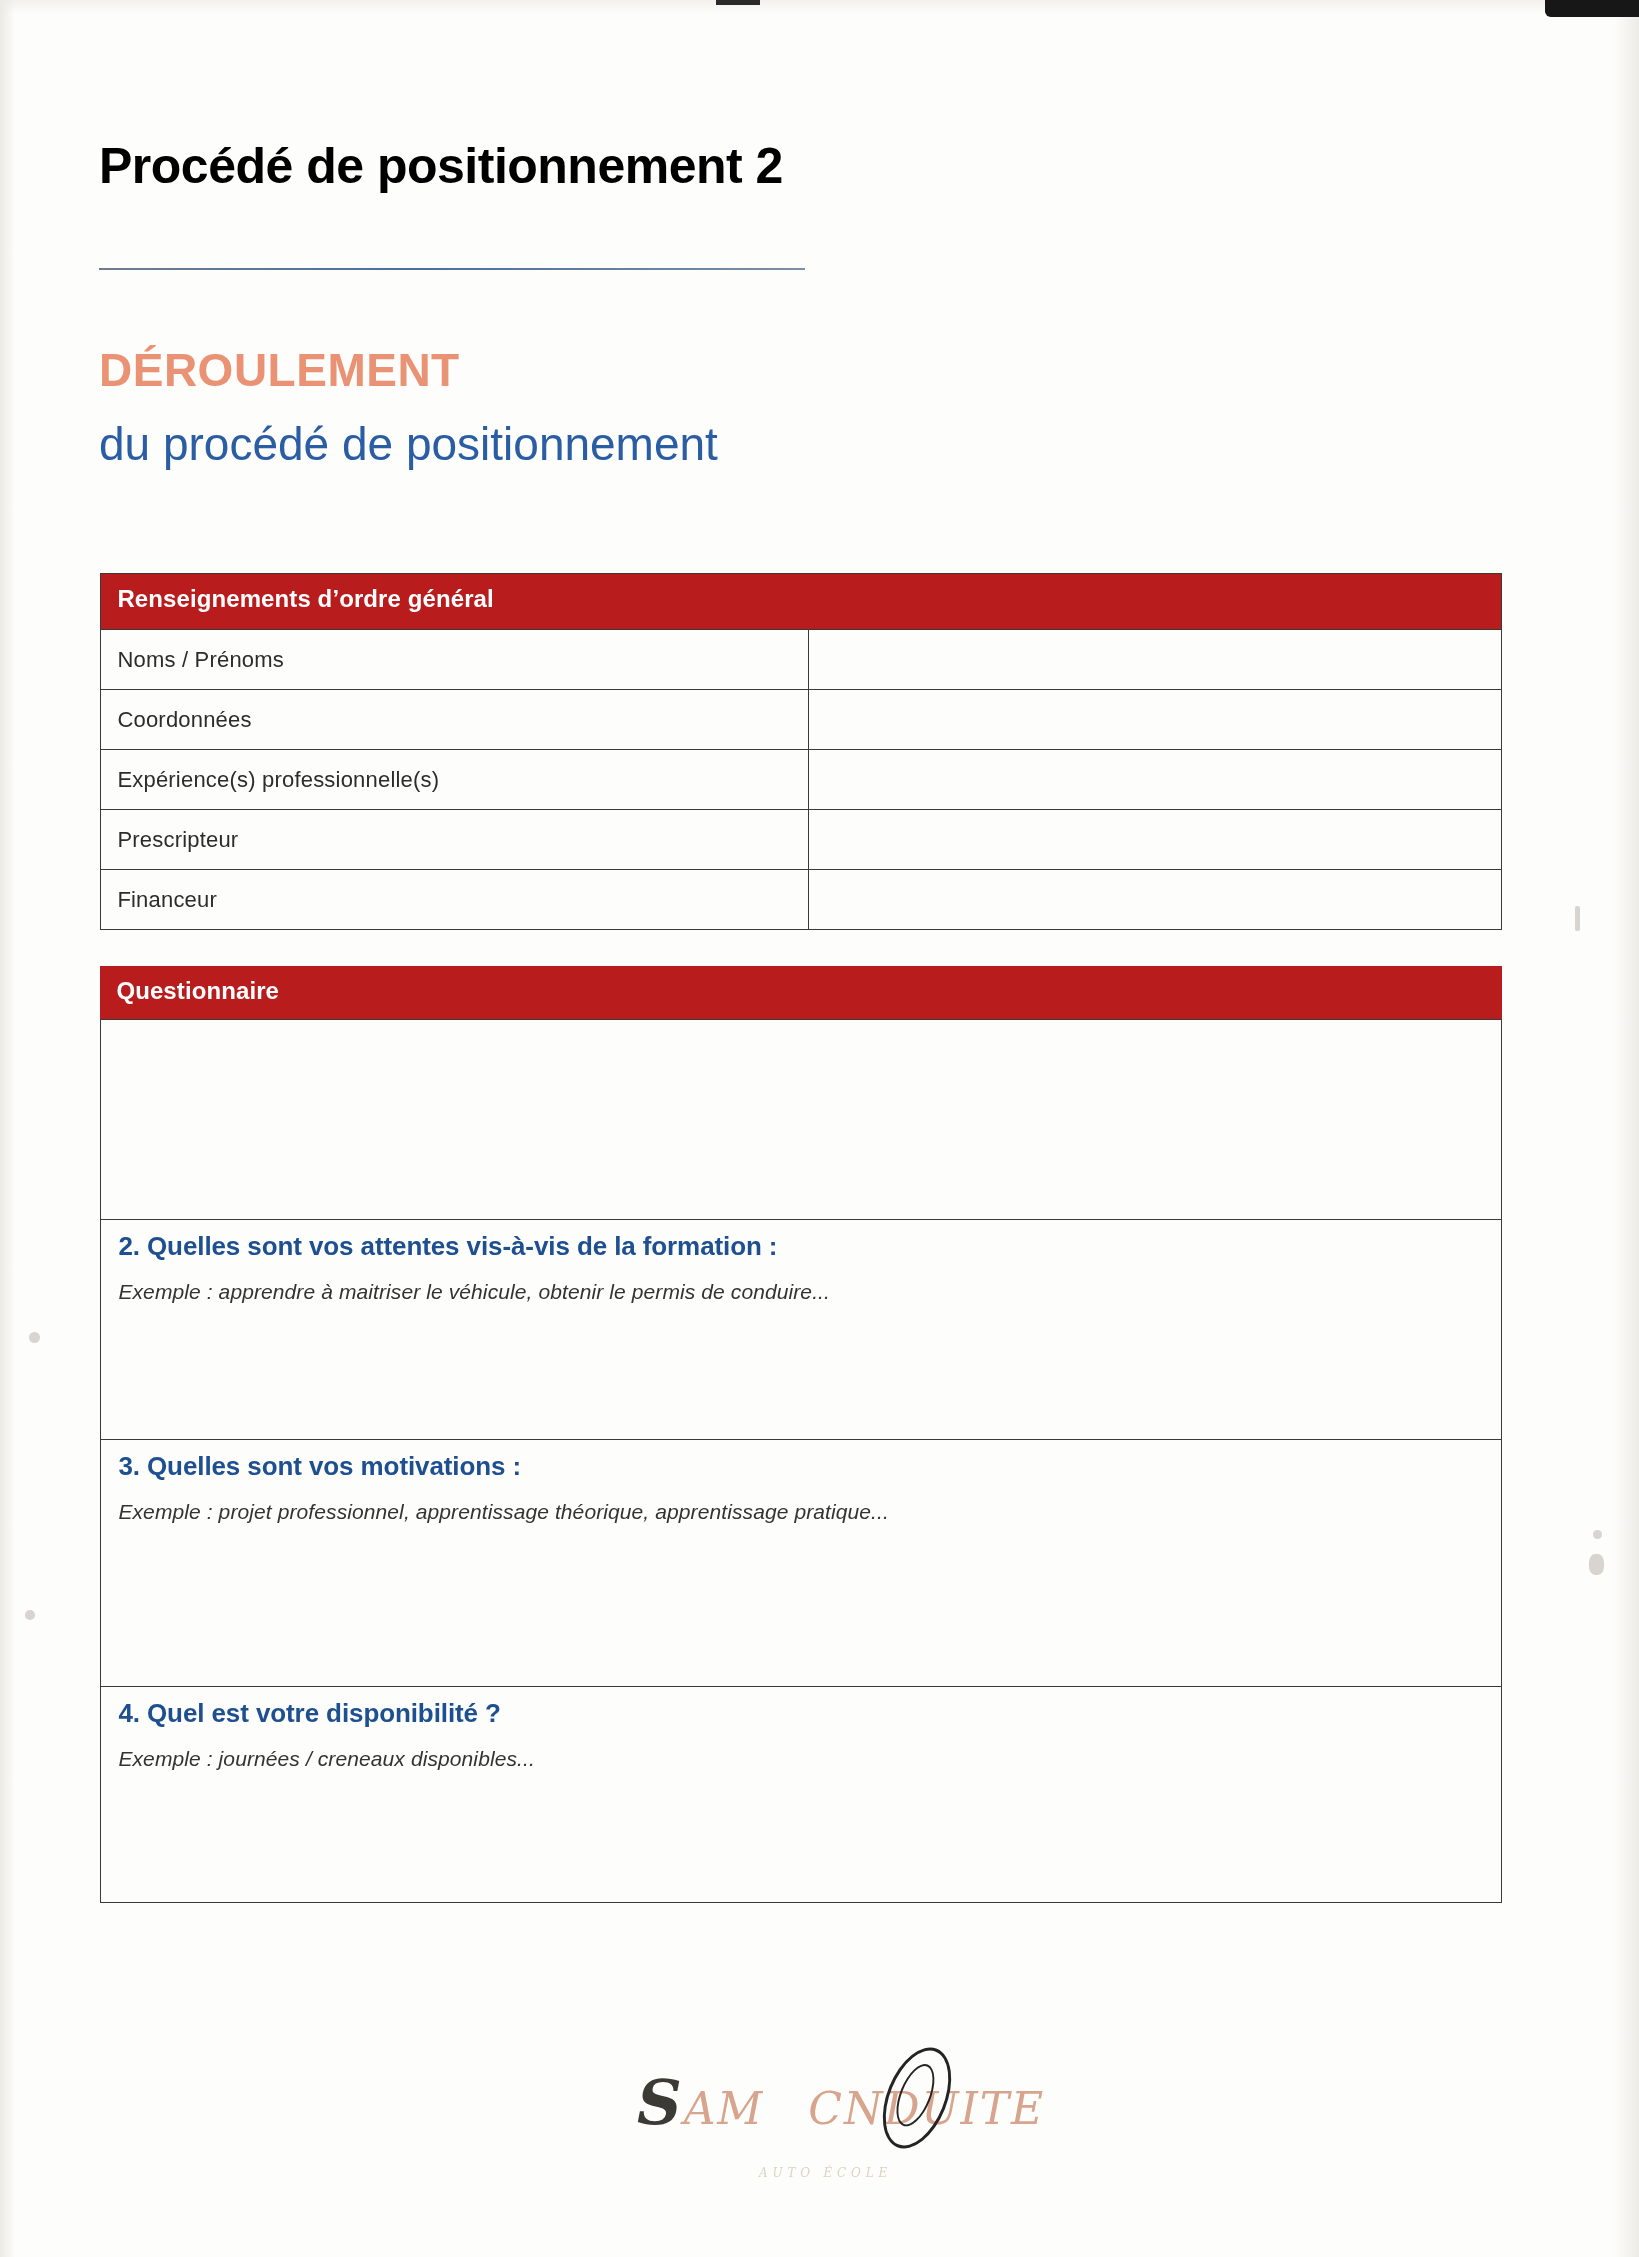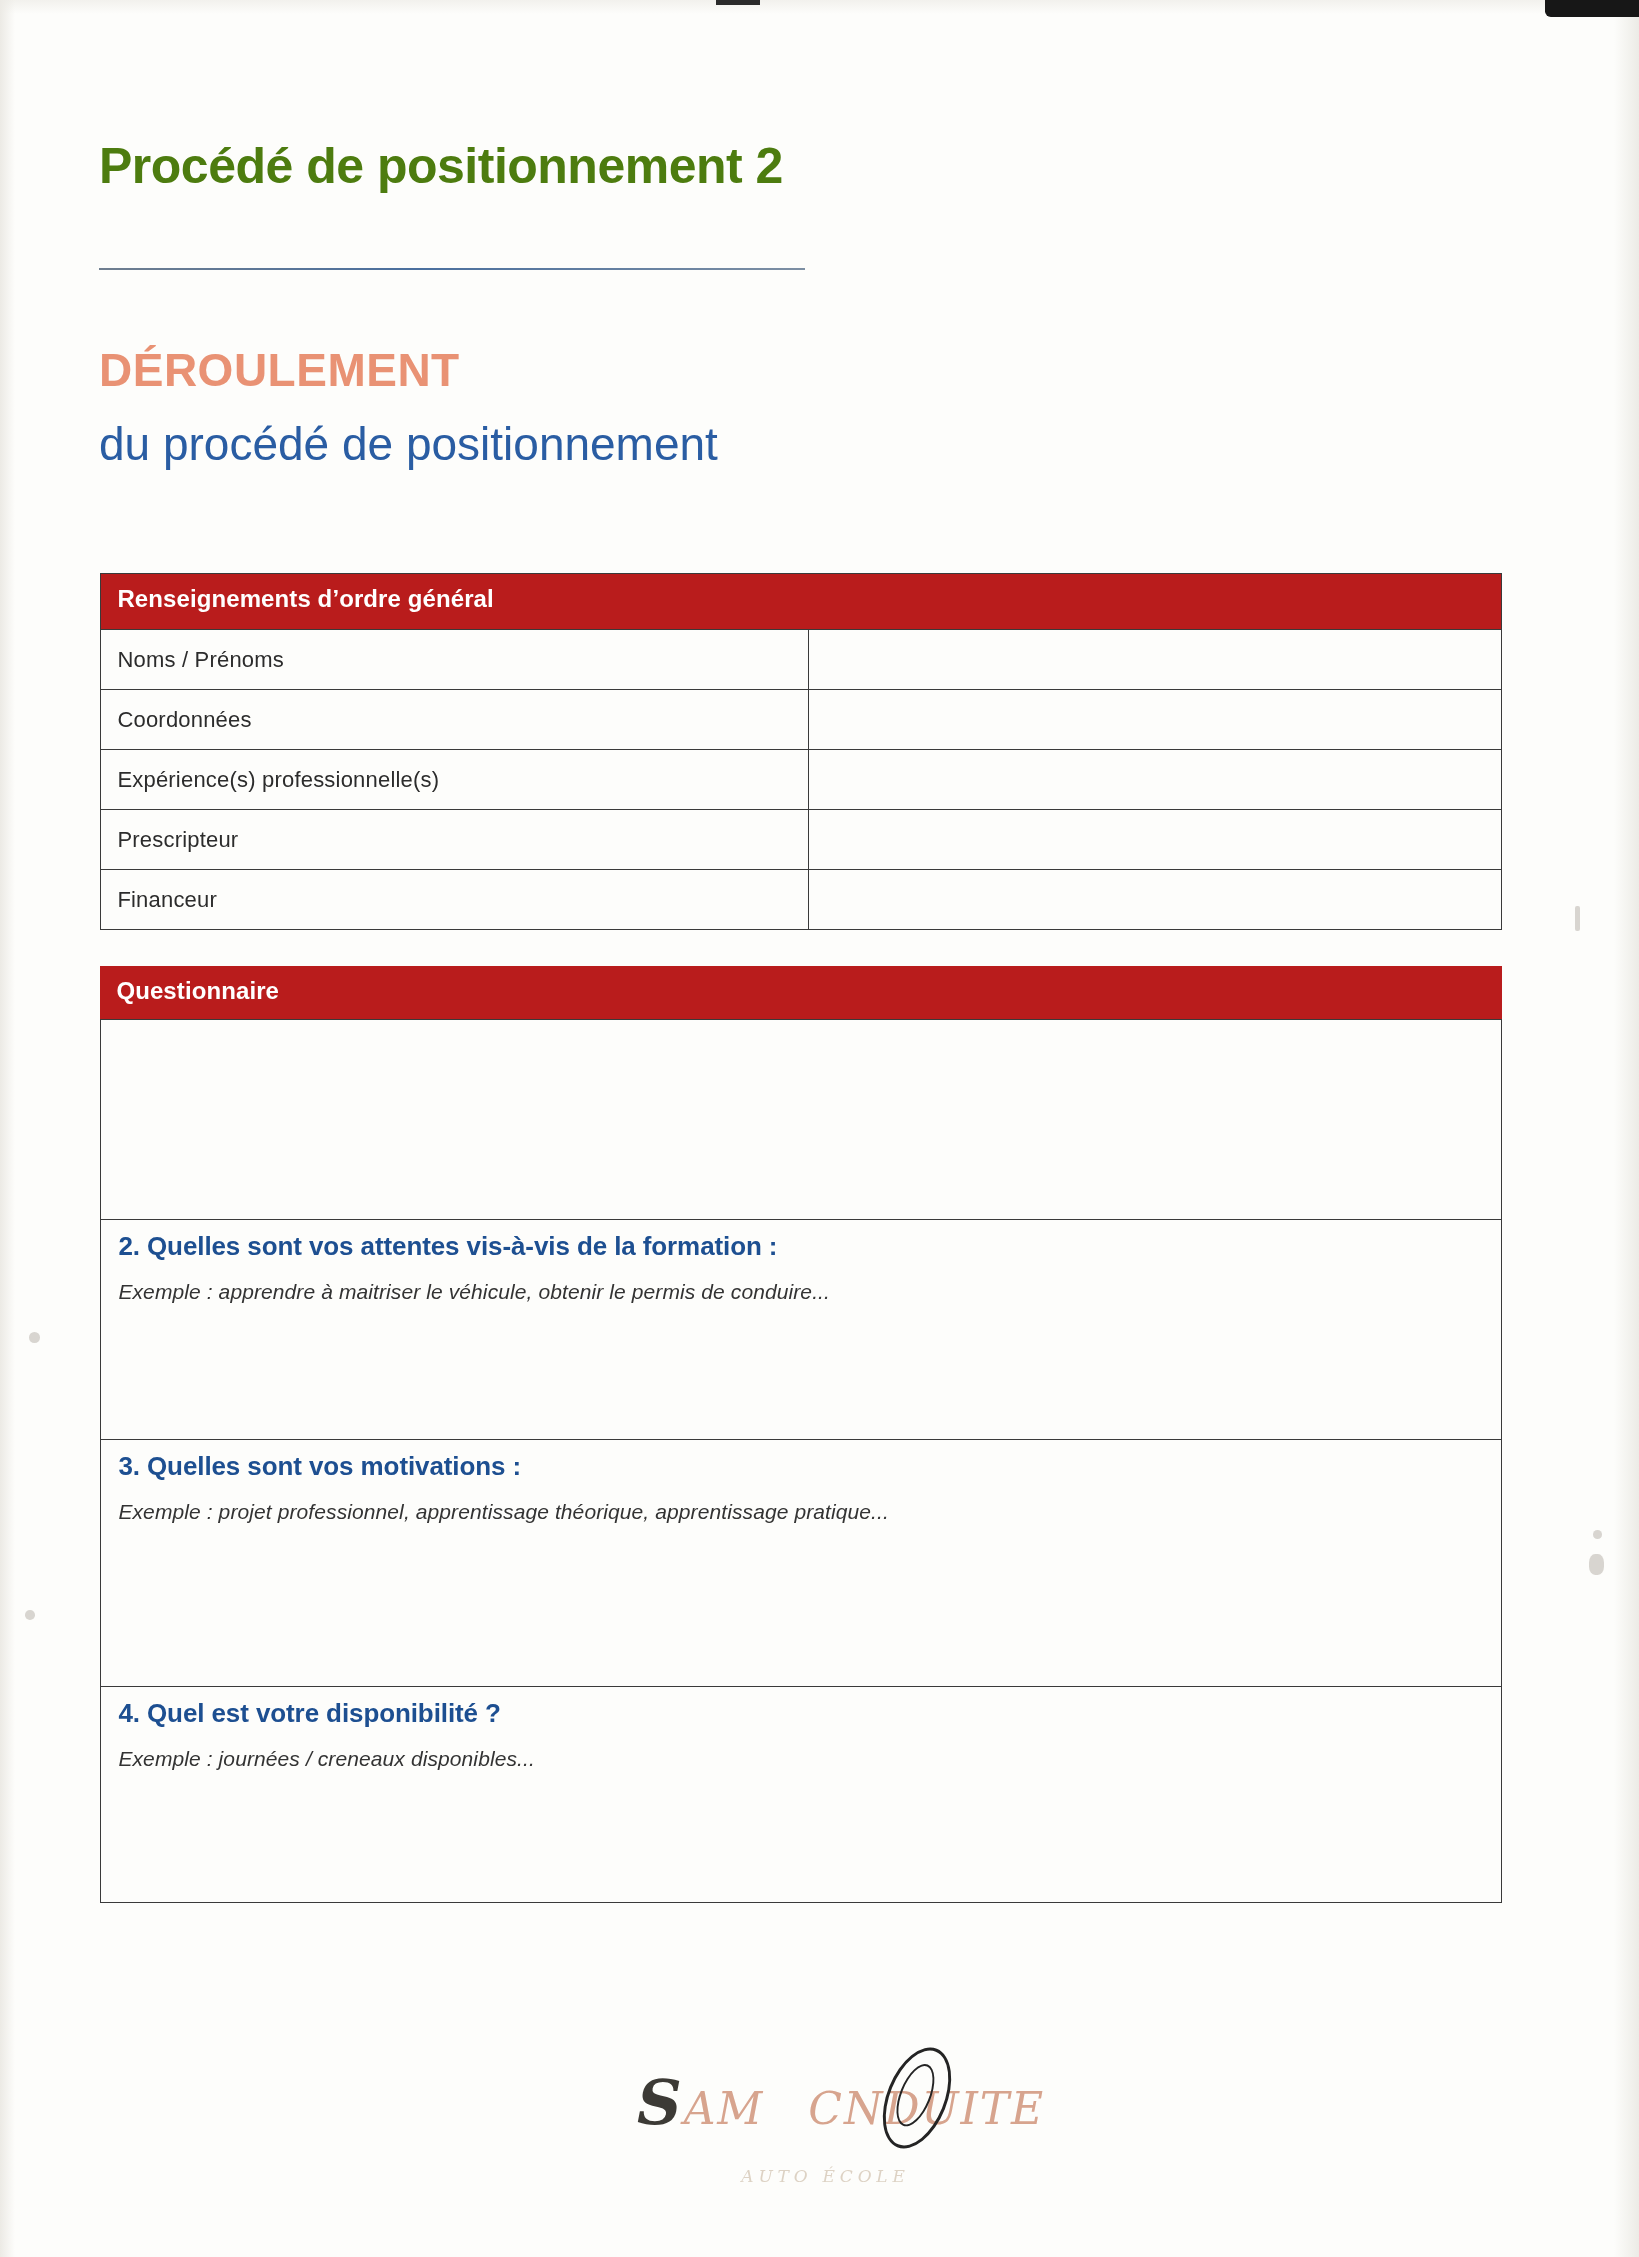--- a/index.html
+++ b/index.html
@@ -63,21 +63,21 @@
     opacity: .55;
   }
 
   
   .doc-title {
     position: absolute;
     left: 99px; top: 137px;
     font-size: 50px;
     font-weight: 700;
     letter-spacing: -0.5px;
-    color: #4d7c0f;
+    color: #000000;
     white-space: nowrap;
   }
   .title-rule {
     position: absolute;
     left: 99px; top: 268px;
     width: 706px; height: 1.9px;
     background: linear-gradient(90deg,#6f7e8f 0%, #4a6f9e 45%, #7d8fa3 100%);
   }
 
   .kicker {
@@ -209,21 +209,21 @@
     content: "";
     position: absolute;
     left: 8.7px; top: 14.5px;
     width: 27px; height: 62px;
     border: 2.9px solid #242424;
     border-radius: 50%;
   }
   .logo-sub {
     margin-top: 27px;
     font-family: "DejaVu Serif", serif;
-    font-size: 17px;
+    font-size: 12px;
     font-style: italic;
     letter-spacing: 4.8px;
     color: #ddd2c4;
   }
 </style>
 </head>
 <body>
 
 <div class="scan-page">
 

